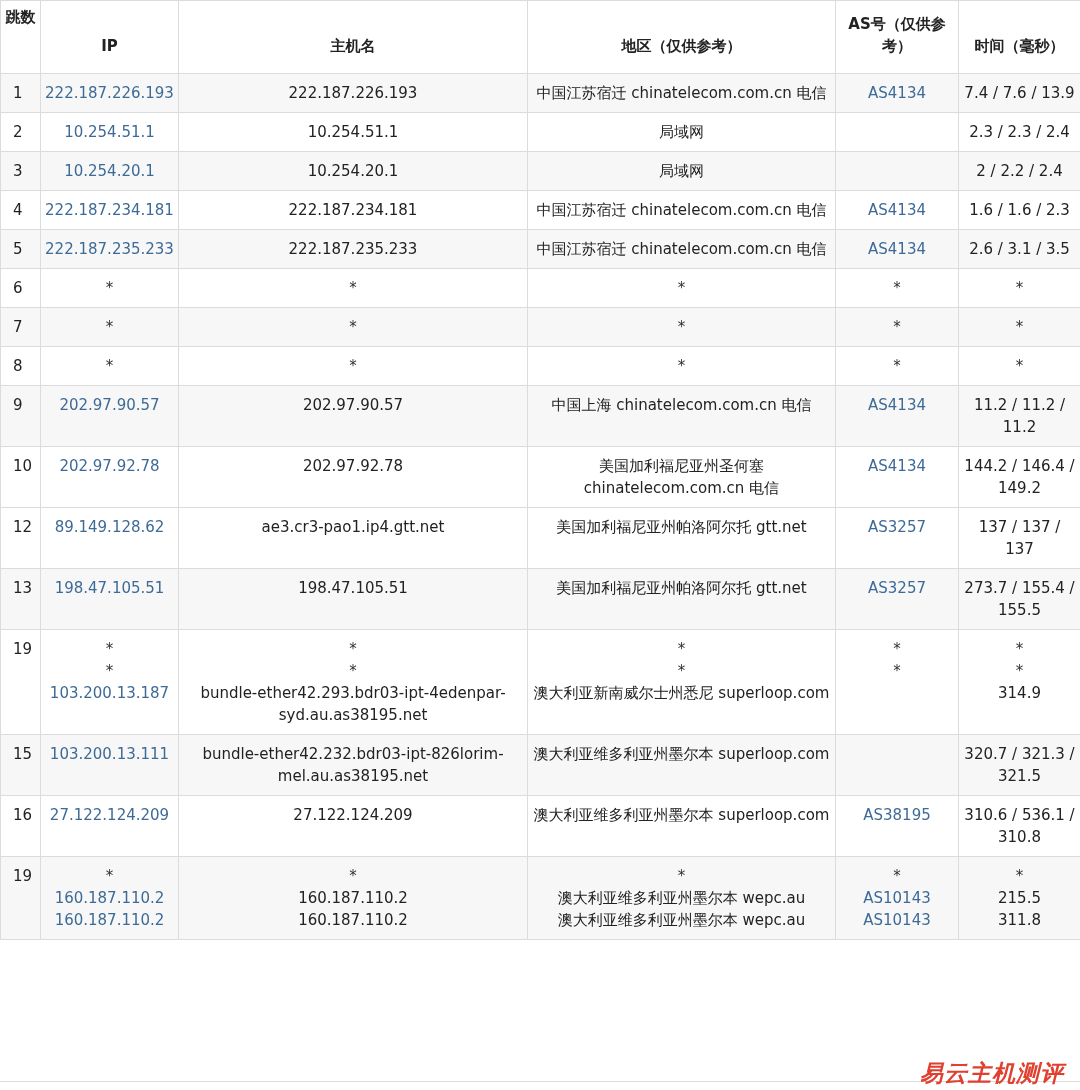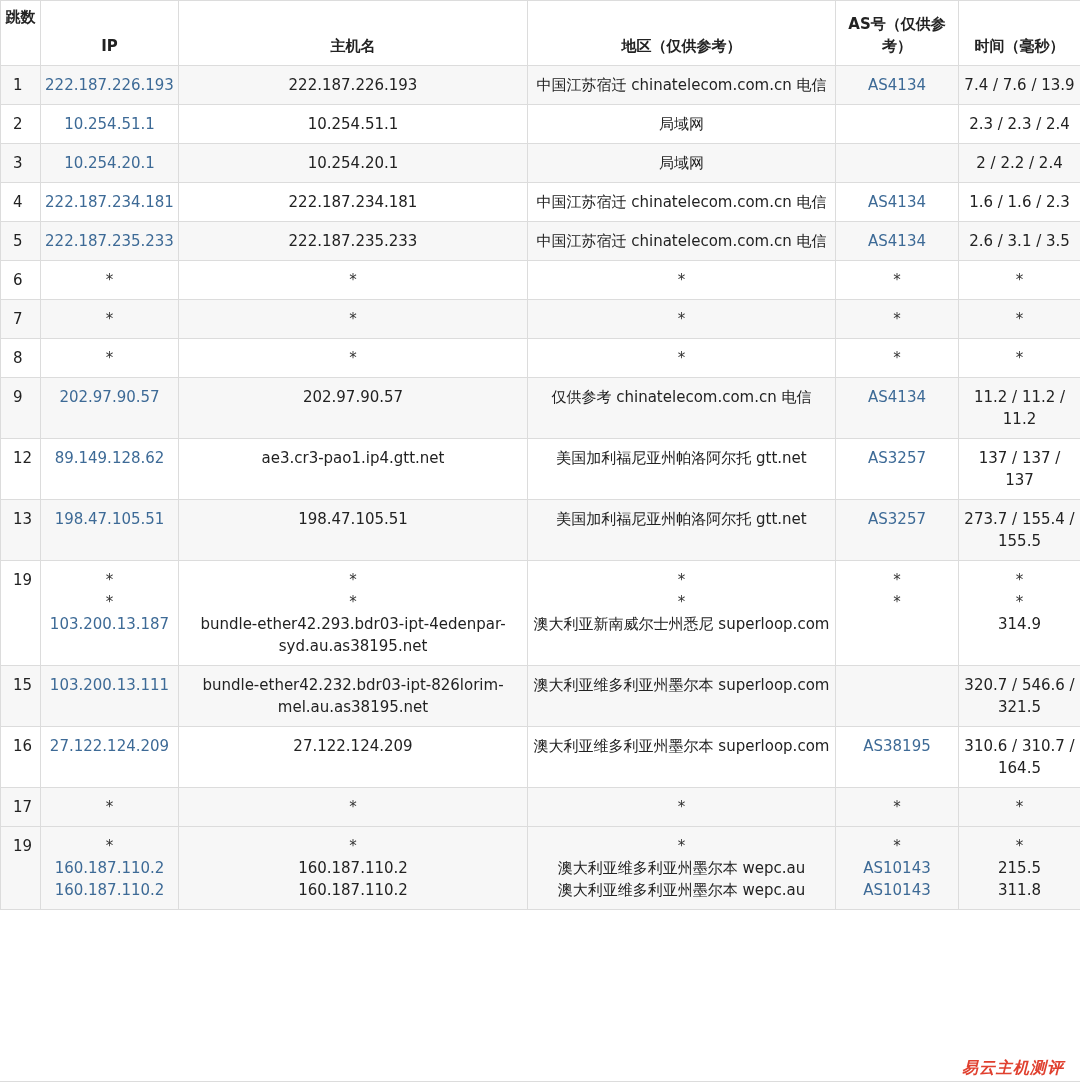--- a/index.html
+++ b/index.html
@@ -1,30 +1,30 @@
 <!DOCTYPE html>
 <html><head>
 <meta charset="utf-8">
 <style>
   html, body { margin: 0; padding: 0; background: #ffffff; }
   body { width: 1080px; height: 1090px; overflow: hidden; position: relative;
          font-family: "DejaVu Sans", "Liberation Sans", sans-serif; font-size: 15px; color: #222; }
   table { border-collapse: collapse; table-layout: fixed; width: 1080px; }
   th, td { border: 1px solid #dcdcdc; text-align: center; padding: 0 4px; line-height: 22px; vertical-align: top; }
-  th { font-weight: bold; height: 56px; vertical-align: bottom; padding-bottom: 8px; color: #222; font-size: 15px; }
+  th { font-weight: bold; height: 56px; vertical-align: bottom; padding-bottom: 16px; color: #222; font-size: 15px; }
   th.hop { vertical-align: top; padding-top: 4px; padding-bottom: 0; line-height: 24px; }
   td { padding-top: 8px; padding-bottom: 8px; }
   tr.odd td { background: #f7f7f7; }
   tr.even td { background: #ffffff; }
   td.hop { text-align: left; padding-left: 12px; }
   .link { color: #3d6a96; }
   .star { color: #333; }
   .line { display: block; }
   .watermark { position: absolute; right: 16px; top: 1058px; color: #e0402f; font-style: italic;
-               font-weight: bold; font-size: 16px; letter-spacing: 1px; font-family: "DejaVu Serif", serif; }
+               font-weight: bold; font-size: 23px; letter-spacing: 1px; font-family: "DejaVu Serif", serif; }
   .bottom-line { position: absolute; left: 0; top: 1081px; width: 1080px; height: 1px; background: #dcdcdc; }
 </style>
 </head>
 <body>
 
 <table>
   <colgroup>
     <col style="width:40px">
       <col style="width:138px">
       <col style="width:349px">
@@ -185,30 +185,48 @@
       </tr>
       <tr class="odd">
         <td class="hop">9</td>
         <td>
           <span class="line link">202.97.90.57</span>
         </td>
         <td>
           <span class="line">202.97.90.57</span>
         </td>
         <td>
-          <span class="line">仅供参考 chinatelecom.com.cn 电信</span>
+          <span class="line">中国上海 chinatelecom.com.cn 电信</span>
         </td>
         <td>
           <span class="line link">AS4134</span>
         </td>
         <td>
           <span class="line">11.2 / 11.2 / 11.2</span>
         </td>
       </tr>
       <tr class="even">
+        <td class="hop">10</td>
+        <td>
+          <span class="line link">202.97.92.78</span>
+        </td>
+        <td>
+          <span class="line">202.97.92.78</span>
+        </td>
+        <td>
+          <span class="line">美国加利福尼亚州圣何塞 chinatelecom.com.cn 电信</span>
+        </td>
+        <td>
+          <span class="line link">AS4134</span>
+        </td>
+        <td>
+          <span class="line">144.2 / 146.4 / 149.2</span>
+        </td>
+      </tr>
+      <tr class="even">
         <td class="hop">12</td>
         <td>
           <span class="line link">89.149.128.62</span>
         </td>
         <td>
           <span class="line">ae3.cr3-pao1.ip4.gtt.net</span>
         </td>
         <td>
           <span class="line">美国加利福尼亚州帕洛阿尔托 gtt.net</span>
         </td>
@@ -270,57 +288,39 @@
           <span class="line link">103.200.13.111</span>
         </td>
         <td>
           <span class="line">bundle-ether42.232.bdr03-ipt-826lorim-mel.au.as38195.net</span>
         </td>
         <td>
           <span class="line">澳大利亚维多利亚州墨尔本 superloop.com</span>
         </td>
         <td></td>
         <td>
-          <span class="line">320.7 / 546.6 / 321.5</span>
+          <span class="line">320.7 / 321.3 / 321.5</span>
         </td>
       </tr>
       <tr class="even">
         <td class="hop">16</td>
         <td>
           <span class="line link">27.122.124.209</span>
         </td>
         <td>
           <span class="line">27.122.124.209</span>
         </td>
         <td>
           <span class="line">澳大利亚维多利亚州墨尔本 superloop.com</span>
         </td>
         <td>
           <span class="line link">AS38195</span>
         </td>
         <td>
-          <span class="line">310.6 / 310.7 / 164.5</span>
-        </td>
-      </tr>
-      <tr class="odd">
-        <td class="hop">17</td>
-        <td>
-          <span class="line star">*</span>
-        </td>
-        <td>
-          <span class="line star">*</span>
-        </td>
-        <td>
-          <span class="line star">*</span>
-        </td>
-        <td>
-          <span class="line star">*</span>
-        </td>
-        <td>
-          <span class="line star">*</span>
+          <span class="line">310.6 / 536.1 / 310.8</span>
         </td>
       </tr>
       <tr class="odd">
         <td class="hop">19</td>
         <td>
           <span class="line star">*</span>
           <span class="line link">160.187.110.2</span>
           <span class="line link">160.187.110.2</span>
         </td>
         <td>

